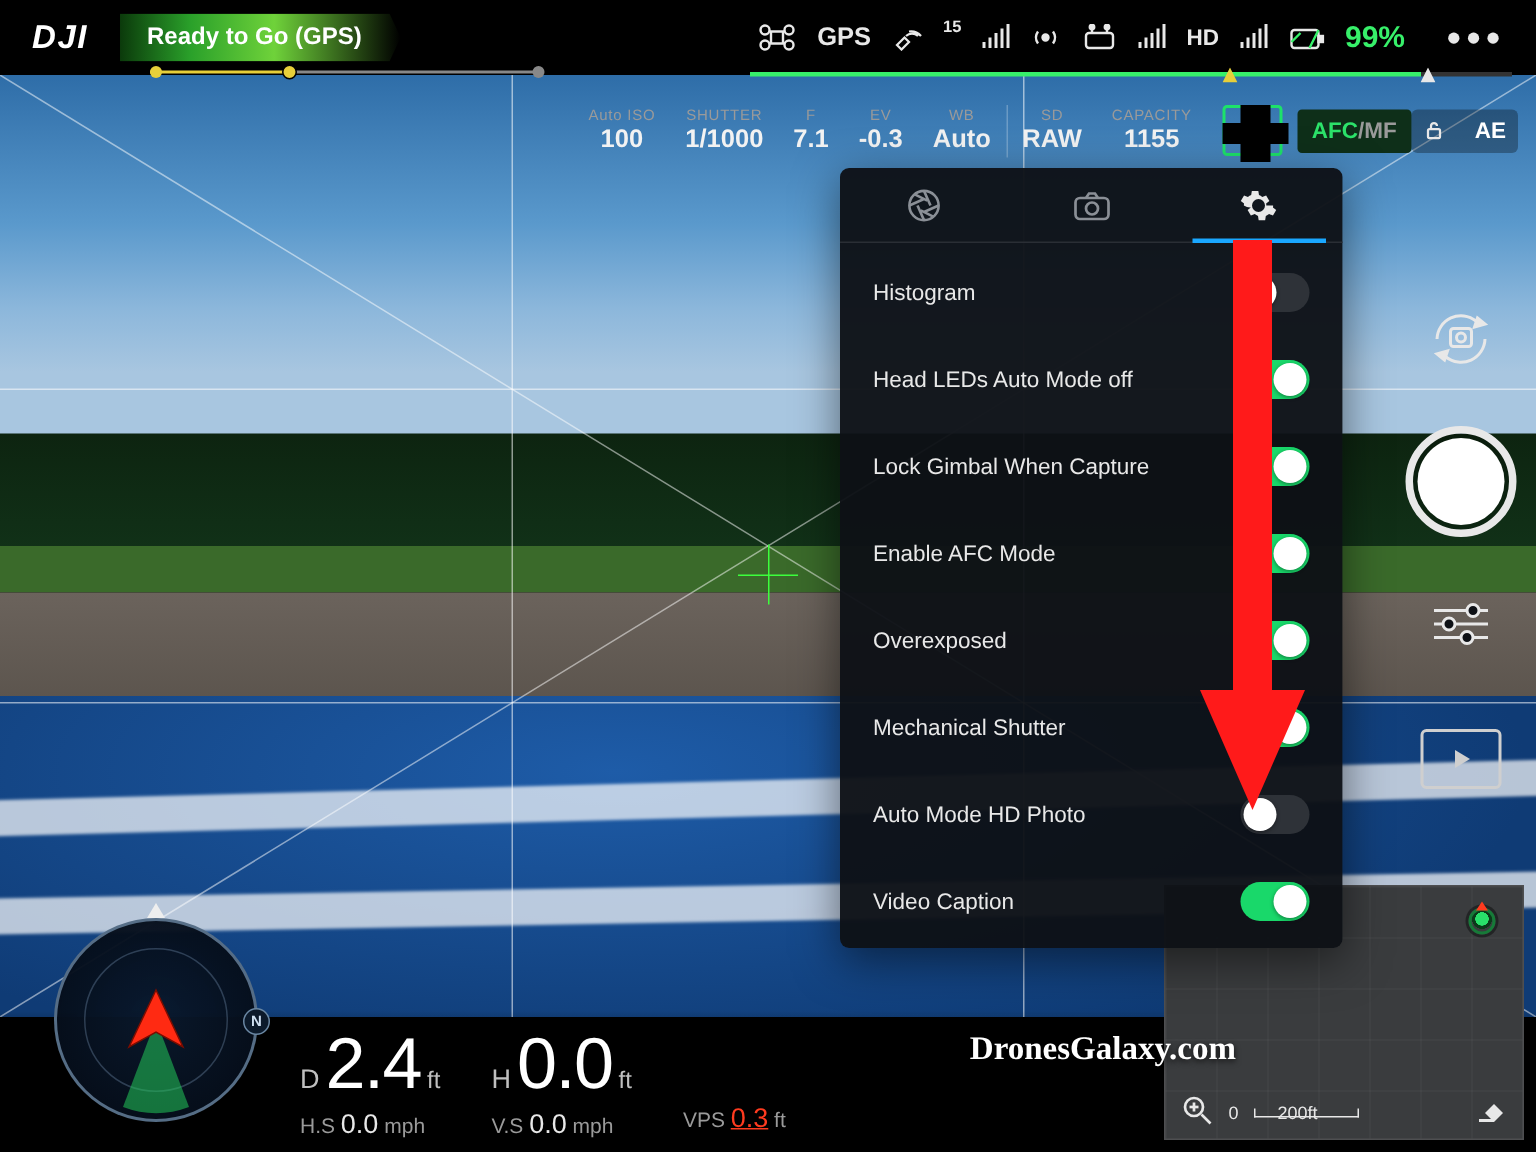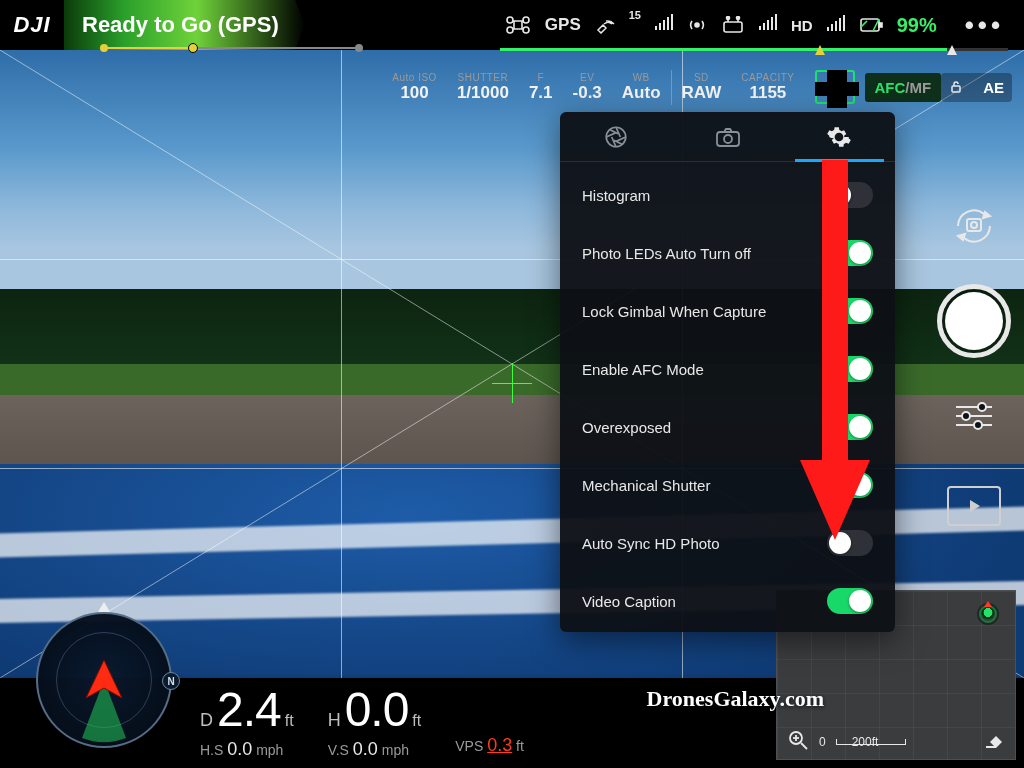--- a/index.html
+++ b/index.html
@@ -30,32 +30,32 @@
   .diag { position:absolute; inset:0; }
   .diag line { stroke:rgba(255,255,255,.5); stroke-width:1; }
   .center-cross { position:absolute; left:50%; top:53%; width:40px; height:40px; transform:translate(-50%,-50%);}
   .center-cross::before, .center-cross::after { content:""; position:absolute; background:#3cff3c; }
   .center-cross::before { left:0; right:0; top:50%; height:1px; }
   .center-cross::after  { top:0; bottom:0; left:50%; width:1px; }
 
   
   .top-bar { position:absolute; left:0; top:0; width:100%; height:50px; display:flex; align-items:center;
              background:linear-gradient(#000 0%, #000 65%, rgba(0,0,0,.6) 100%); z-index:40; }
-  .logo    { width:64px; text-align:center; font-weight:700; font-style:italic; font-size:22px; letter-spacing:1px;}
-  .status-badge { height:50px; padding:0 26px 0 18px; display:flex; align-items:center; font-size:22px;
+  .logo    { width:80px; text-align:center; font-weight:700; font-style:italic; font-size:22px; letter-spacing:1px;}
+  .status-badge { height:32px; padding:0 26px 0 18px; display:flex; align-items:center; font-size:16px;
              font-weight:600; color:#fff;
              background:linear-gradient(90deg,#0b3a0b 0%, #2aa02a 25%, #6fd23a 55%, rgba(0,0,0,0) 100%);
              clip-path:polygon(0 0, 96% 0, 100% 50%, 96% 100%, 0 100%); }
   .seq-dots { position:absolute; left:100px; top:44px; width:260px; height:8px; }
   .seq-dots .line { position:absolute; left:0; right:0; top:3px; height:2px;
              background:linear-gradient(90deg,#e7cf3a 0 35%, #888 35% 100%); }
   .seq-dots .dot { position:absolute; top:0; width:8px; height:8px; border-radius:50%; background:#e7cf3a;}
   .top-icons { margin-left:auto; display:flex; align-items:center; gap:14px; padding-right:6px; font-size:15px;
                font-weight:600; color:#e8e8e8; }
-  .top-icons .grp { display:flex; align-items:flex-start; gap:14px; }
+  .top-icons .grp { display:flex; align-items:center; gap:14px; }
   .sig-bars { display:flex; align-items:flex-end; gap:2px; height:14px; }
   .sig-bars span { display:block; width:2px; background:#e8e8e8; }
   .battery-pct { color:#37f06a; font-size:20px; font-weight:700; }
   .more-dots { font-size:26px; letter-spacing:4px; padding:0 14px; }
   .bat-line { position:absolute; left:500px; right:16px; top:48px; height:3px;
               background:linear-gradient(90deg,#37f06a 0 88%, #333 88% 100%); }
   .bat-line .tick { position:absolute; top:-3px; width:10px; height:10px; }
 
   
   .expo-strip { position:absolute; top:64px; right:12px; height:46px; display:flex; align-items:center;
@@ -325,41 +325,41 @@
           <path d="M12 8a4 4 0 1 0 0 8 4 4 0 0 0 0-8zm9 4a7 7 0 0 1-.1 1.2l2 1.6-2 3.4-2.4-1a7 7 0 0 1-2 1.2l-.4 2.6h-4l-.4-2.6a7 7 0 0 1-2-1.2l-2.4 1-2-3.4 2-1.6A7 7 0 0 1 3 12a7 7 0 0 1 .1-1.2l-2-1.6 2-3.4 2.4 1a7 7 0 0 1 2-1.2L7.9 3h4l.4 2.6a7 7 0 0 1 2 1.2l2.4-1 2 3.4-2 1.6c.1.4.1.8.1 1.2z"></path>
         </svg>
       </div>
     </div>
     <div class="settings-list" id="settings-list">
         <div class="settings-row">
           <span>Histogram</span>
           <div class="toggle off"></div>
         </div>
         <div class="settings-row">
-          <span>Photo LEDs Auto Turn off</span>
+          <span>Head LEDs Auto Mode off</span>
           <div class="toggle on"></div>
         </div>
         <div class="settings-row">
           <span>Lock Gimbal When Capture</span>
           <div class="toggle on"></div>
         </div>
         <div class="settings-row">
           <span>Enable AFC Mode</span>
           <div class="toggle on"></div>
         </div>
         <div class="settings-row">
           <span>Overexposed</span>
           <div class="toggle on"></div>
         </div>
         <div class="settings-row">
           <span>Mechanical Shutter</span>
           <div class="toggle on"></div>
         </div>
         <div class="settings-row">
-          <span>Auto Sync HD Photo</span>
+          <span>Auto Mode HD Photo</span>
           <div class="toggle off"></div>
         </div>
         <div class="settings-row">
           <span>Video Caption</span>
           <div class="toggle on"></div>
         </div>
       </div>
   </div>
 
   <svg class="arrow" viewBox="0 0 70 380">

